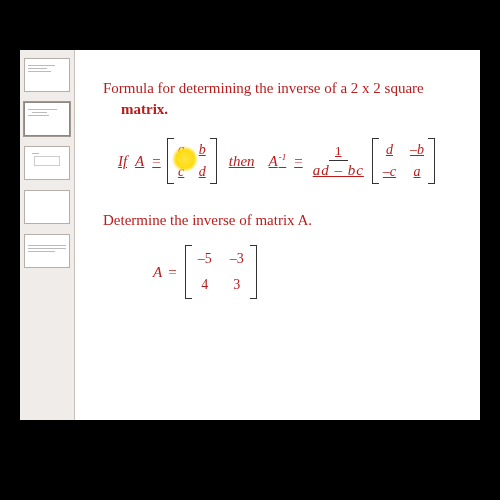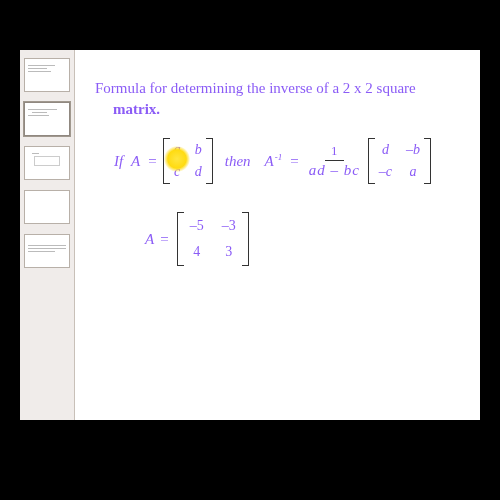--- a/index.html
+++ b/index.html
@@ -46,40 +46,41 @@
   color: #888;
   padding: 4px 3px;
 }
 .thumb-line {
   height: 1px;
   background: #bbb;
   margin: 2px 0;
 }
 .main {
   flex: 1;
-  padding: 28px 32px 20px 20px;
-  color: #8b5cf6;
+  padding: 28px 32px 20px 28px;
+  color: #b91c1c;
   font-size: 15px;
 }
 .heading {
   font-size: 15px;
   line-height: 1.4;
   margin-bottom: 18px;
 }
 .indent {
   margin-left: 18px;
   font-weight: bold;
 }
 .formula-row {
   display: flex;
   align-items: center;
   justify-content: center;
   margin: 0 auto 28px auto;
   font-style: italic;
   font-family: 'Times New Roman', serif;
+  text-decoration: underline;
 }
 .txt {
   font-style: italic;
   margin: 0 4px;
 }
 .matrix {
   display: inline-flex;
   align-items: stretch;
   margin: 0 2px;
 }
@@ -221,20 +222,21 @@
         <span class="mgrid">
           <span>d</span>
           <span>–b</span>
           <span>–c</span>
           <span>a</span>
         </span>
         <span class="bracket right"></span>
       </span>
     </div>
 
+    <div class="section2">Determine the inverse of matrix A.</div>
 
     <div class="example">
       <span class="eq">A</span>
       <span class="eq" style="font-style:normal">=</span>
       <span class="matrix">
         <span class="bracket left"></span>
         <span class="mgrid big">
           <span>–5</span>
           <span>–3</span>
           <span>4</span>

